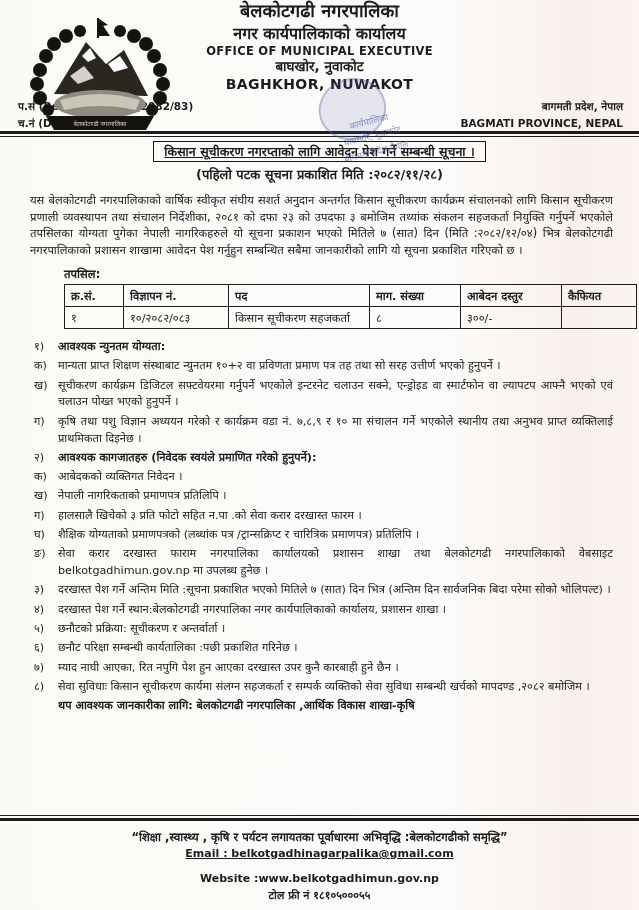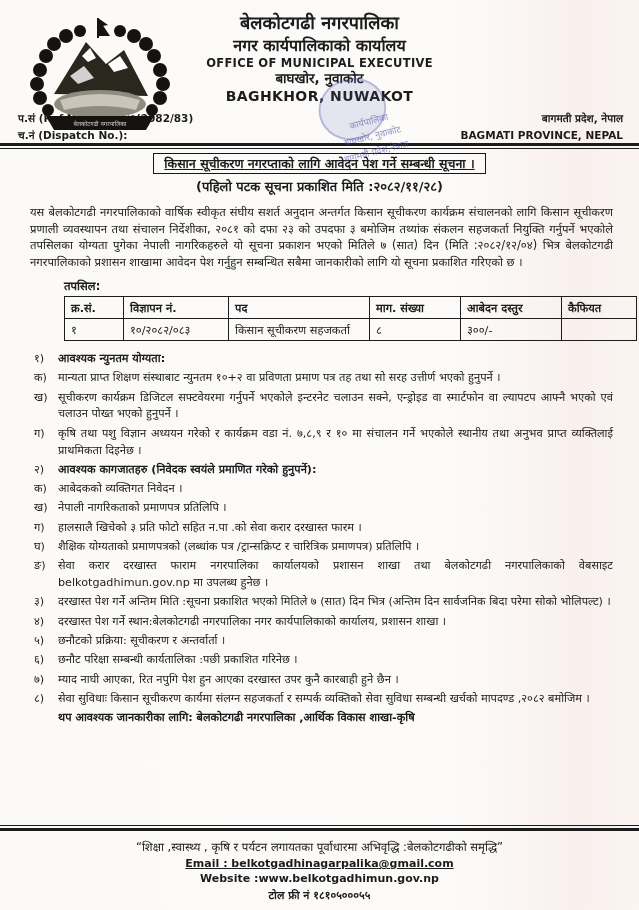--- a/index.html
+++ b/index.html
@@ -7,21 +7,21 @@
     position:relative;
     width:639px;height:910px;
     margin:0 auto;
     background:linear-gradient(90deg,#fbfaf7 0%,#fcfbf9 70%,#f9f0ee 90%,#fbf4f1 100%);
     font-family:"DejaVu Sans","Liberation Sans",sans-serif;
     color:#1c1c1c;
     overflow:hidden;
     box-sizing:border-box;
   }
   
-  .hdr{position:relative;padding-top:12px;text-align:center;}
+  .hdr{position:relative;text-align:center;}
   .logo{position:absolute;left:24px;top:16px;width:152px;height:126px;}
   .org-np{font-size:18px;font-weight:bold;line-height:1.25;}
   .org-en{font-size:12.5px;font-weight:bold;letter-spacing:.3px;}
   .office-np{font-size:16px;font-weight:bold;line-height:1.35;}
   .office-en{font-size:11.5px;font-weight:bold;letter-spacing:.3px;}
   .place-np{font-size:13.5px;font-weight:bold;line-height:1.3;}
   .place-en{font-size:14px;font-weight:bold;letter-spacing:.4px;}
   
   .stamp{
     position:absolute;left:298px;top:88px;width:150px;height:100px;
@@ -65,23 +65,23 @@
   table.tbl td{font-weight:normal;}
   
   .list{margin:10px 26px 0 34px;}
   .li{display:flex;font-size:11.2px;line-height:1.5;margin-top:2.5px;}
   .li .mk{width:24px;flex:none;}
   .li .tx{flex:1;text-align:justify;}
   .li.head .tx{font-weight:bold;flex:none;}
   .li.bold .tx{font-weight:bold;text-align:left;}
   
   .footer{position:absolute;left:0;right:0;bottom:8px;text-align:center;}
-  .slogan{font-size:11.5px;font-weight:normal;margin-top:8px;}
+  .slogan{font-size:11.5px;font-weight:bold;margin-top:8px;}
   .email{font-size:11px;font-weight:bold;text-decoration:underline;margin-top:3px;}
-  .website{font-size:11px;font-weight:bold;margin-top:2px;}
+  .website{font-size:11px;font-weight:bold;margin-top:12px;}
   .tollfree{font-size:11px;font-weight:bold;margin-top:2px;}
 </style>
 </head>
 <body>
 
 <div class="page">
 
   <div class="hdr">
     <svg class="logo" viewBox="0 0 152 126" xmlns="http://www.w3.org/2000/svg">
 

